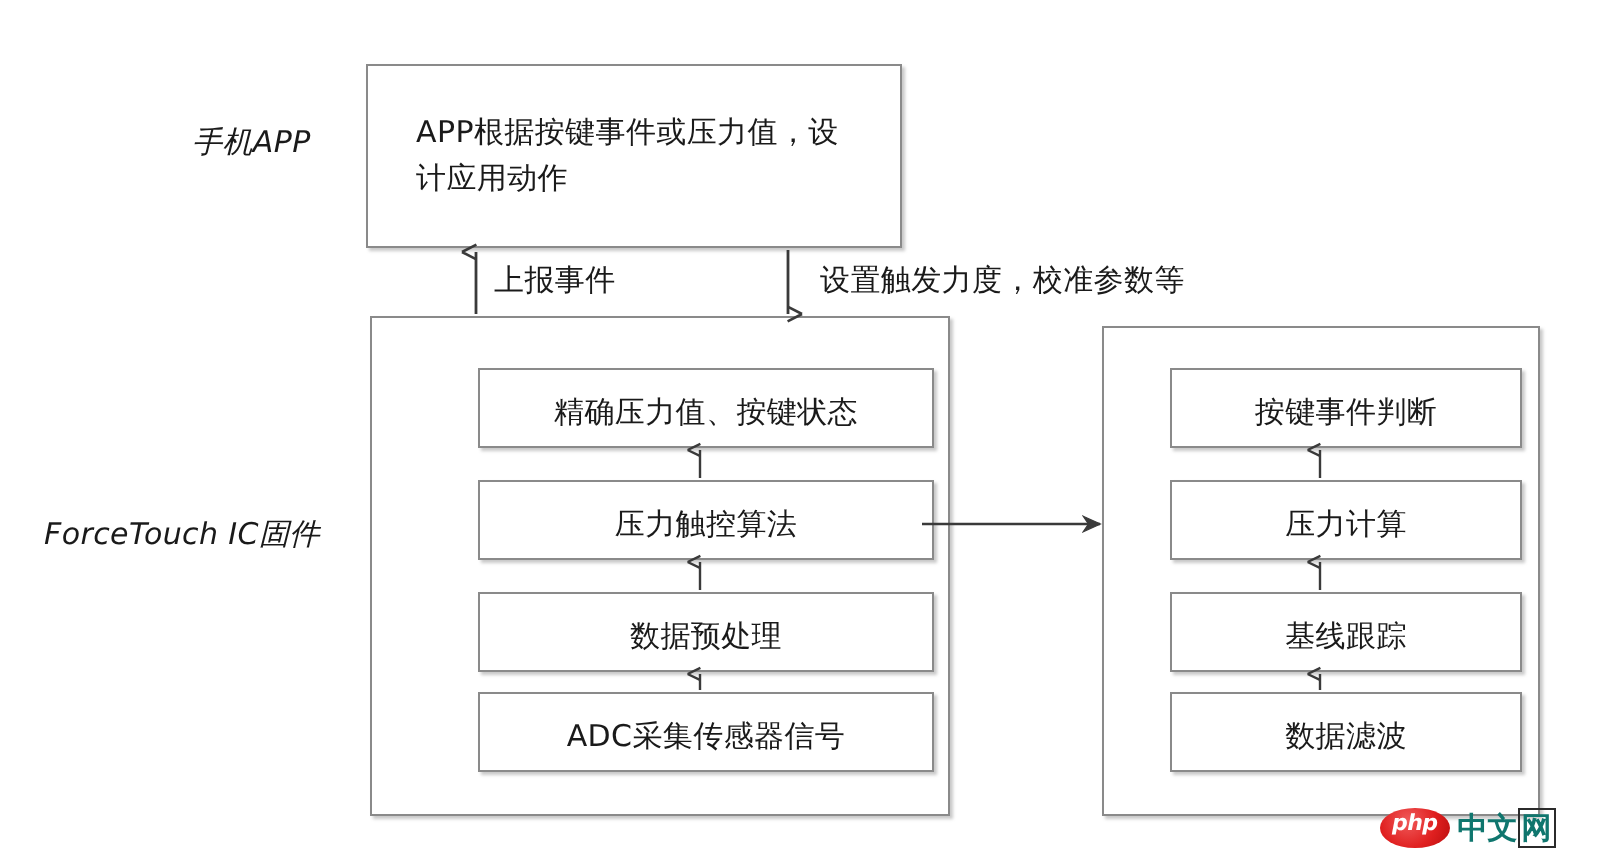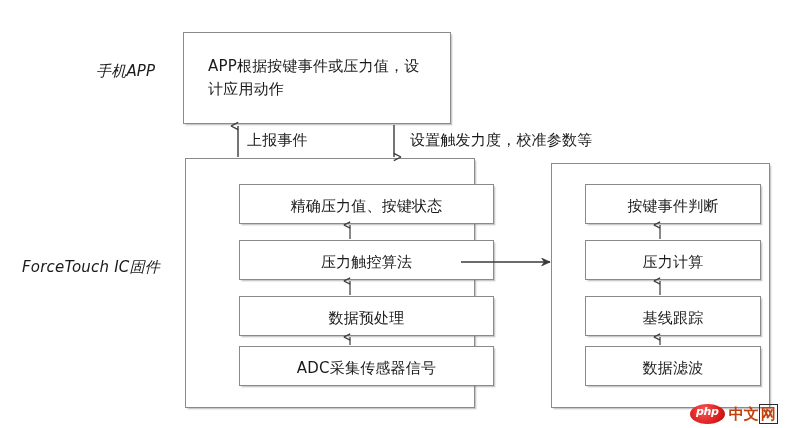--- a/index.html
+++ b/index.html
@@ -77,21 +77,21 @@
     background: #ffffff;
     border: 1px solid #8a8a8a;
     box-shadow: 1.5px 1.5px 1.5px rgba(120,120,120,0.40);
     height: 40px;
   }
   .inner-box .box-text {
     top: 10px;
   }
 
   
-  .col-left { left: 239px; width: 255px; }
+  .col-left { left: 239px; width: 228px; }
   #ib-l1 { top: 184px; }
   #ib-l2 { top: 240px; }
   #ib-l3 { top: 296px; }
   #ib-l4 { top: 346px; }
 
   
   .col-right { left: 585px; width: 176px; }
   #ib-r1 { top: 184px; }
   #ib-r2 { top: 240px; padding-left: 10px; }
   #ib-r3 { top: 296px; }
@@ -132,21 +132,21 @@
     font-weight: bold;
     font-style: italic;
     border-radius: 50%;
     padding: 1px 6px 6px 6px;
     line-height: 13px;
     letter-spacing: -0.3px;
   }
   #watermark .wm-text {
     font-size: 15px;
     font-weight: bold;
-    color: #c2410c;
+    color: #0f766e;
     letter-spacing: 0px;
   }
   #watermark .wm-text .boxed {
     border: 1.6px solid #2b2b2b;
     padding: 0 1px;
   }
 </style>
 </head>
 <body>
 

